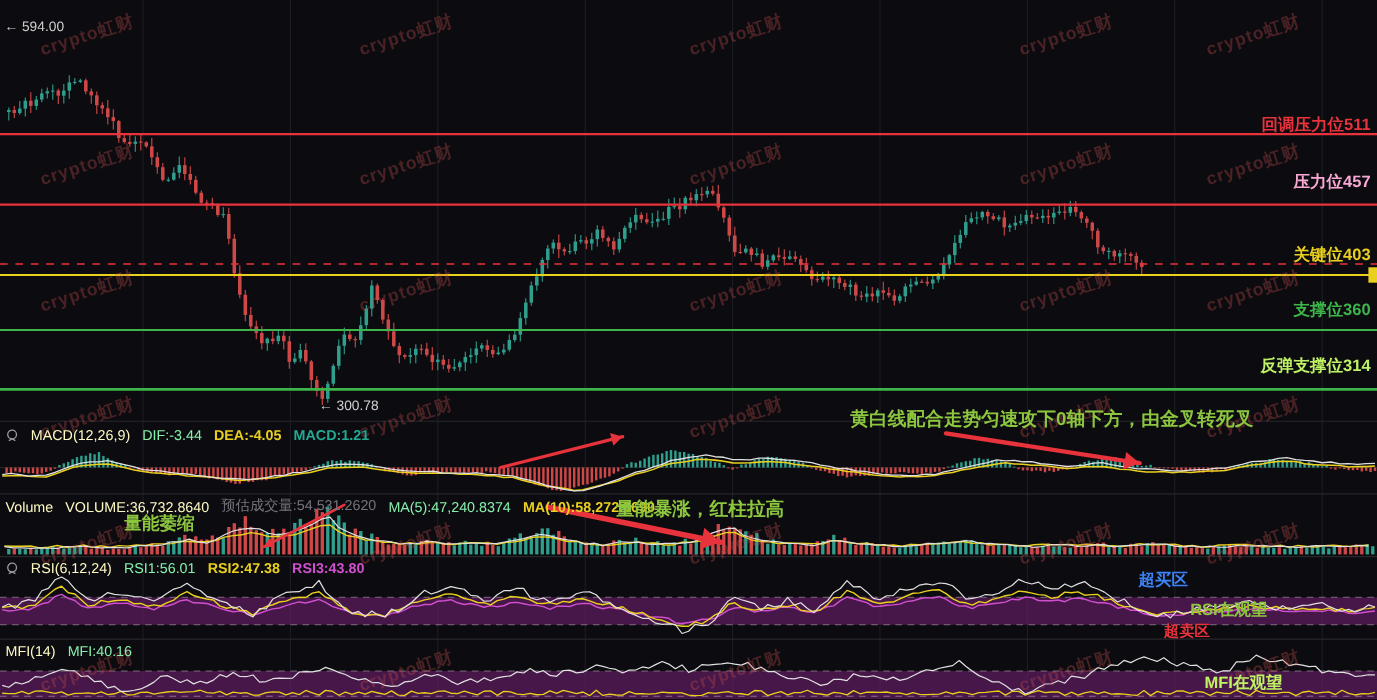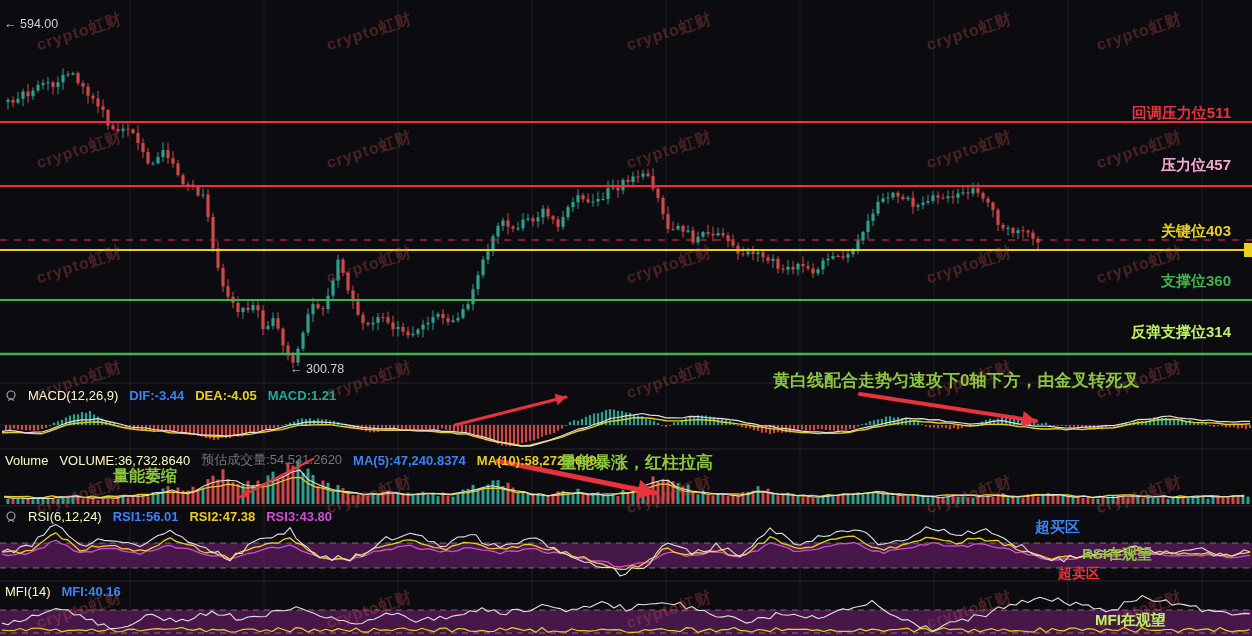--- a/index.html
+++ b/index.html
@@ -6,33 +6,33 @@
   #app{position:relative;width:1252px;height:636px;background:#0c0c10;overflow:hidden;
        font-family:"Liberation Sans","DejaVu Sans",sans-serif;}
   #chart{position:absolute;left:0;top:0;z-index:1;}
   #wm-layer{position:absolute;inset:0;z-index:2;pointer-events:none;}
   .wm{position:absolute;font-size:16px;font-weight:bold;letter-spacing:1px;
       transform:rotate(-18deg);white-space:nowrap;}
   #label-layer{position:absolute;inset:0;z-index:3;}
   .row{position:absolute;display:flex;gap:11px;align-items:center;font-size:13px;white-space:nowrap;}
   .name{color:#fef9c3;}
   .dim{color:#74747c;}
-  .w{color:#3b82f6;font-weight:bold;}
+  .w{color:#86efac;font-weight:normal;}
   .y{color:#e9cf1e;font-weight:bold;}
   .t{color:#22ab94;font-weight:bold;}
   .m{color:#cf4fcf;font-weight:bold;}
   #macd-row{left:5px;top:388px;}
   #volume-row{left:5px;top:451px;}
   #rsi-row{left:5px;top:509px;}
   #mfi-row{left:5px;top:584px;}
   #chart-title{position:absolute;left:672px;top:96px;font-size:19px;font-weight:bold;color:#e8323c;white-space:nowrap;}
   .marker{position:absolute;font-size:12.5px;color:#d0d0d0;white-space:nowrap;}
   #high-marker{left:4px;top:17px;}
   #low-marker{left:290px;top:362px;}
-  .lvl-label{position:absolute;right:21px;font-size:15px;font-weight:bold;white-space:nowrap;text-align:right;}
+  .lvl-label{position:absolute;right:6px;font-size:15px;font-weight:bold;white-space:nowrap;text-align:right;}
   .anno{position:absolute;font-weight:bold;white-space:nowrap;}
   .icon{display:inline-flex;align-items:center;}
 </style>
 </head>
 <body>
 
 <div id="app">
   <svg id="chart" width="1252" height="636">
       <line x1="130" y1="0" x2="130" y2="636" stroke="#1d1d24" stroke-width="1"></line>
       <line x1="264" y1="0" x2="264" y2="636" stroke="#1d1d24" stroke-width="1"></line>

